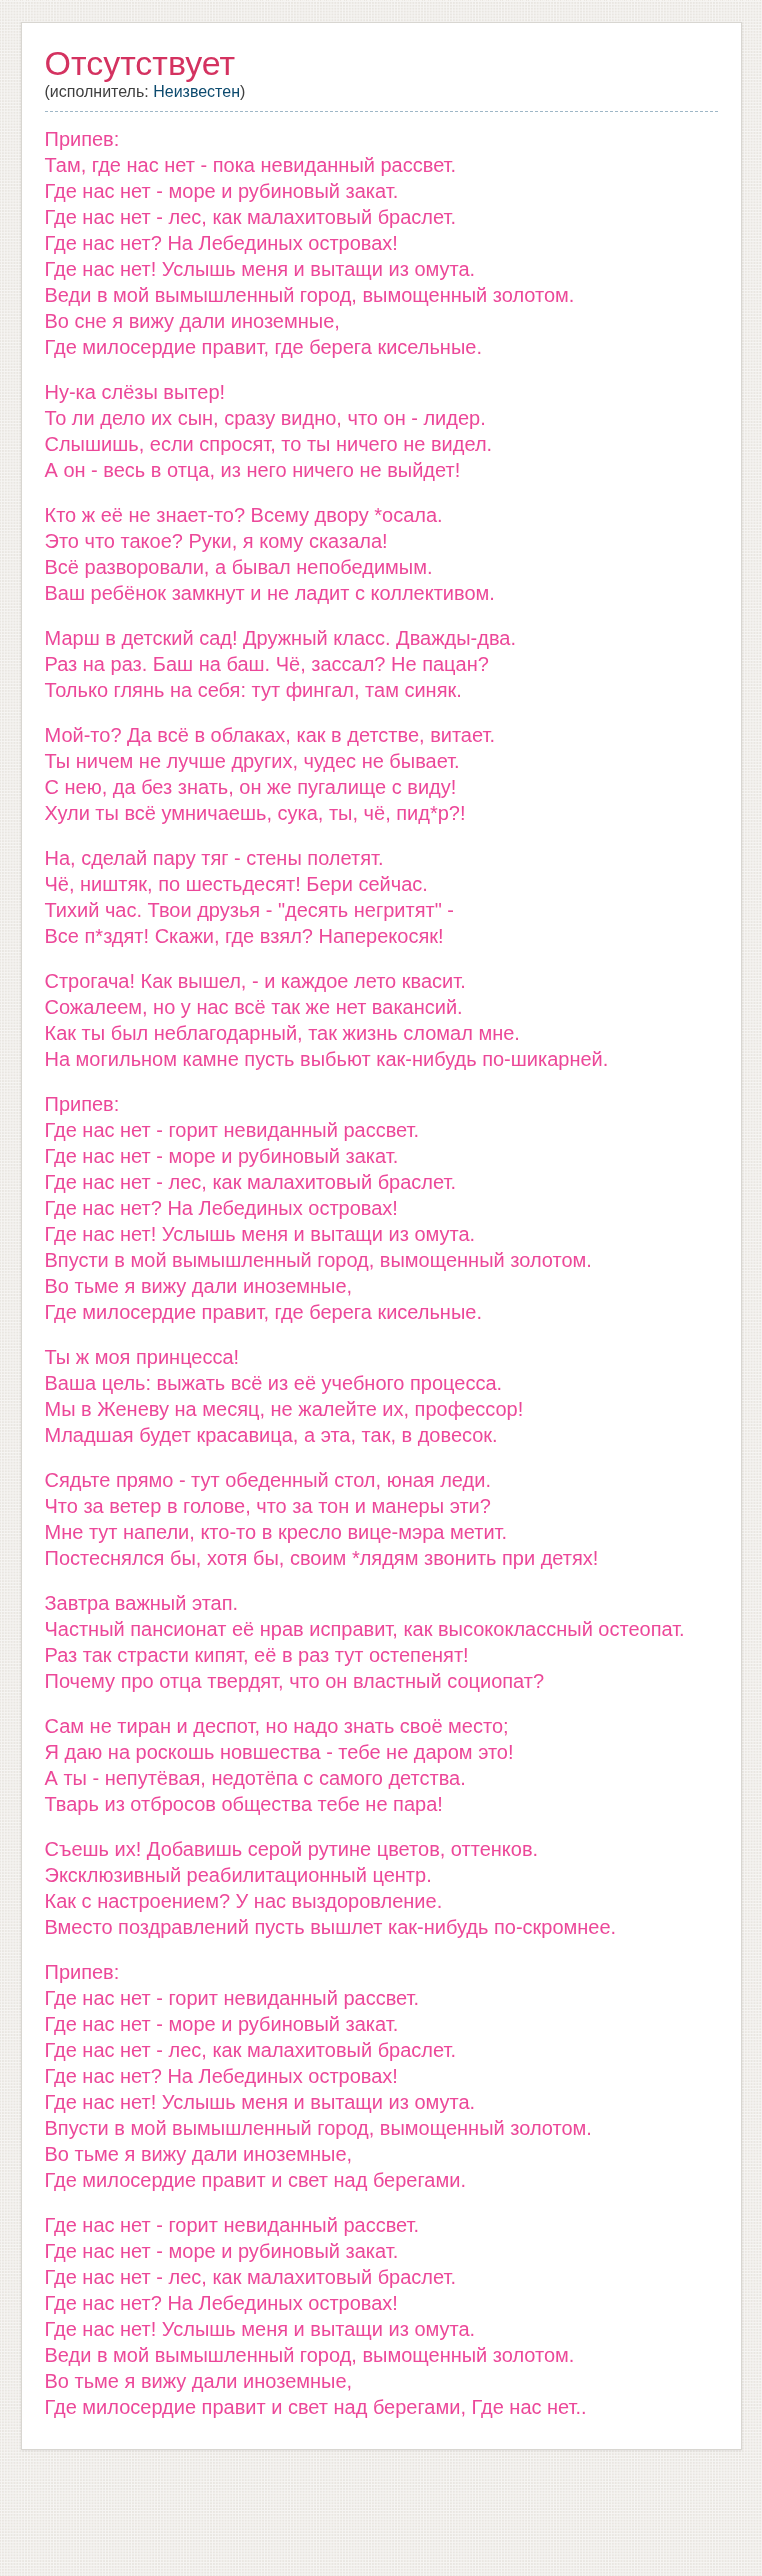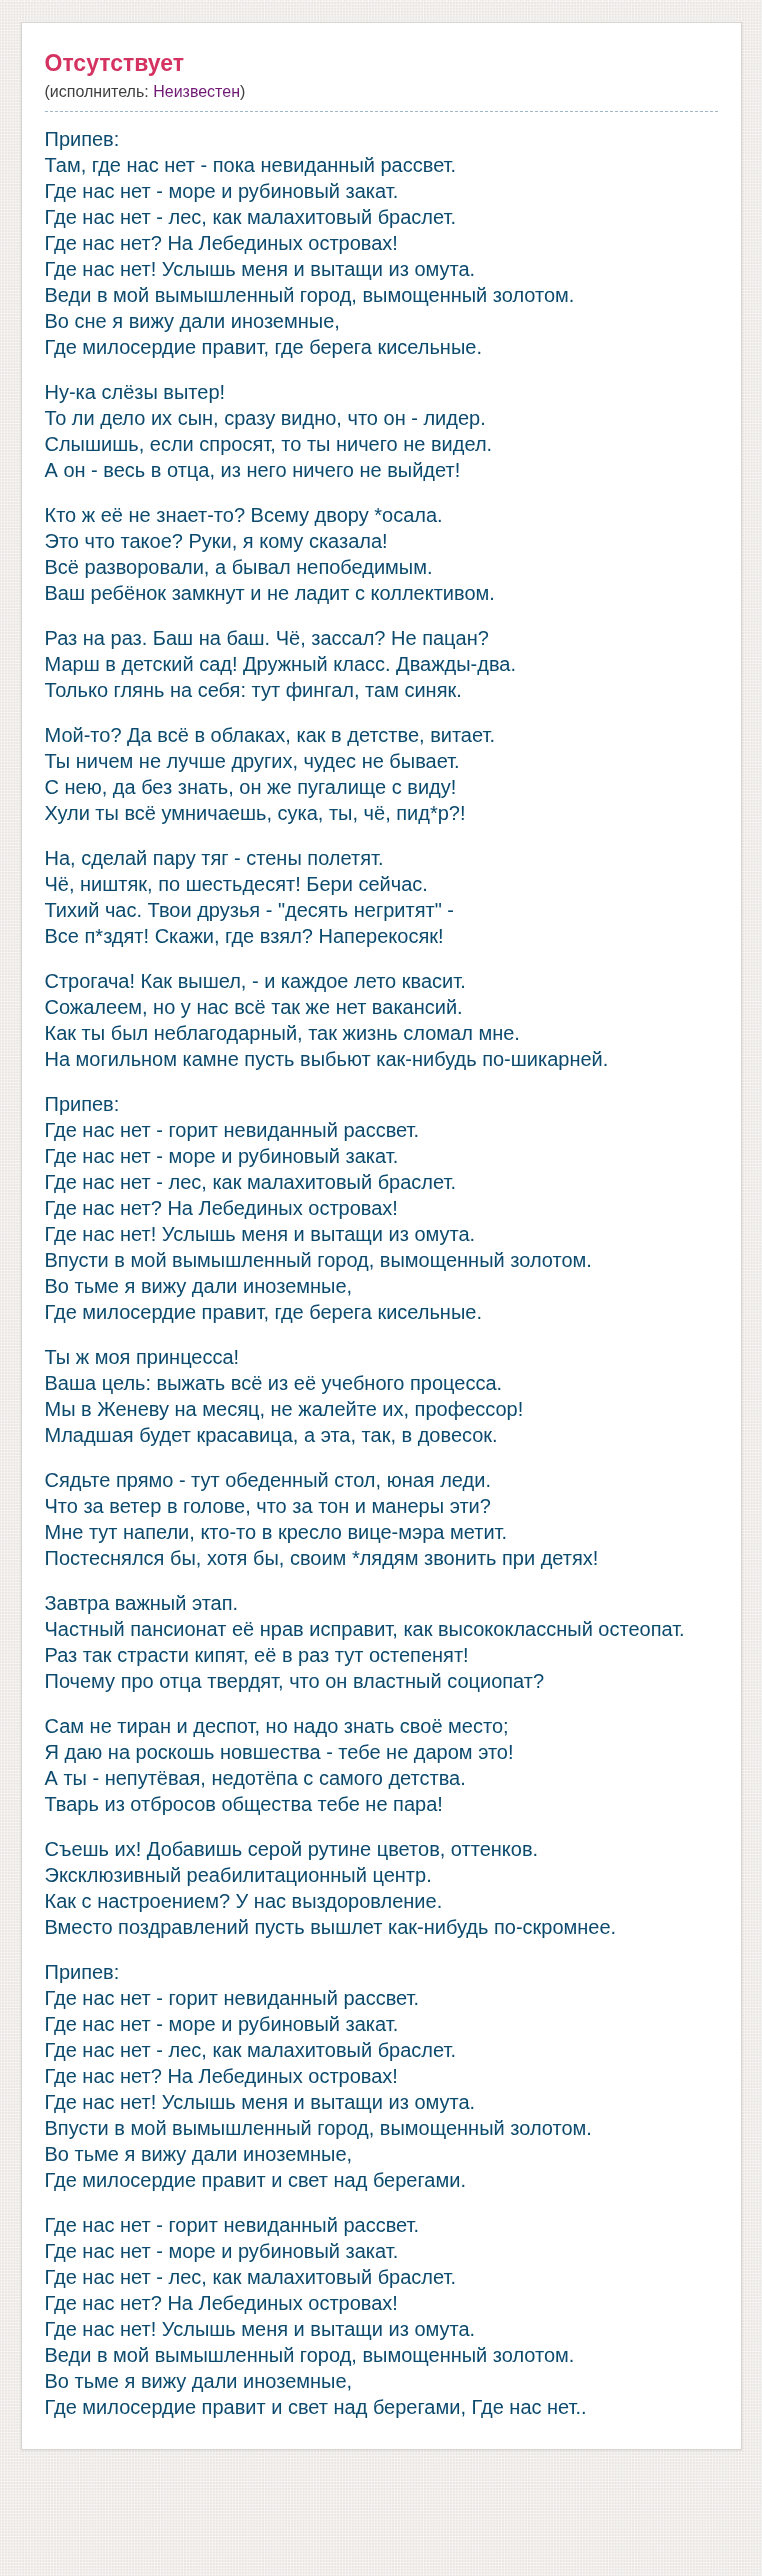--- a/index.html
+++ b/index.html
@@ -21,46 +21,46 @@
     box-sizing: border-box;
     width: 721px;
     margin: 0 auto;
     background: #ffffff;
     border: 1px solid #d8d6d1;
     box-shadow: 0 1px 2.9px rgba(0,0,0,0.07);
     padding: 25px 23px 29px 23px;
   }
   .song-title {
     margin: 0;
-    font-size: 23px;
+    font-size: 34px;
     line-height: 31px;
-    font-weight: 700;
+    font-weight: 400;
     color: #d43260;
   }
   .artist-line {
     margin: 1.9px 0 0 0;
     font-size: 16px;
     line-height: 21px;
     color: #3f3f3f;
   }
   .artist-line a {
-    color: #701a75;
+    color: #0c4a6e;
     text-decoration: none;
     cursor: pointer;
   }
   .dotted-separator {
     margin-top: 9.5px;
     border-bottom: 1px dashed #9fb7c7;
     height: 0;
   }
   .lyrics {
     margin-top: 13.3px;
     font-size: 20px;
     line-height: 26px;
-    color: #0c4a6e;
+    color: #ec4899;
   }
   .stanza {
     margin: 0 0 19px 0;
   }
   .stanza:last-child {
     margin-bottom: 0;
   }
   .lyrics-line {
     white-space: pre-wrap;
   }
@@ -90,22 +90,22 @@
         <div class="lyrics-line">Слышишь, если спросят, то ты ничего не видел.</div>
         <div class="lyrics-line">А он - весь в отца, из него ничего не выйдет!</div>
       </div>
       <div class="stanza">
         <div class="lyrics-line">Кто ж её не знает-то? Всему двору *осала.</div>
         <div class="lyrics-line">Это что такое? Руки, я кому сказала!</div>
         <div class="lyrics-line">Всё разворовали, а бывал непобедимым.</div>
         <div class="lyrics-line">Ваш ребёнок замкнут и не ладит с коллективом.</div>
       </div>
       <div class="stanza">
+        <div class="lyrics-line">Марш в детский сад! Дружный класс. Дважды-два.</div>
         <div class="lyrics-line">Раз на раз. Баш на баш. Чё, зассал? Не пацан?</div>
-        <div class="lyrics-line">Марш в детский сад! Дружный класс. Дважды-два.</div>
         <div class="lyrics-line">Только глянь на себя: тут фингал, там синяк.</div>
       </div>
       <div class="stanza">
         <div class="lyrics-line">Мой-то? Да всё в облаках, как в детстве, витает.</div>
         <div class="lyrics-line">Ты ничем не лучше других, чудес не бывает.</div>
         <div class="lyrics-line">С нею, да без знать, он же пугалище с виду!</div>
         <div class="lyrics-line">Хули ты всё умничаешь, сука, ты, чё, пид*р?!</div>
       </div>
       <div class="stanza">
         <div class="lyrics-line">На, сделай пару тяг - стены полетят.</div>

